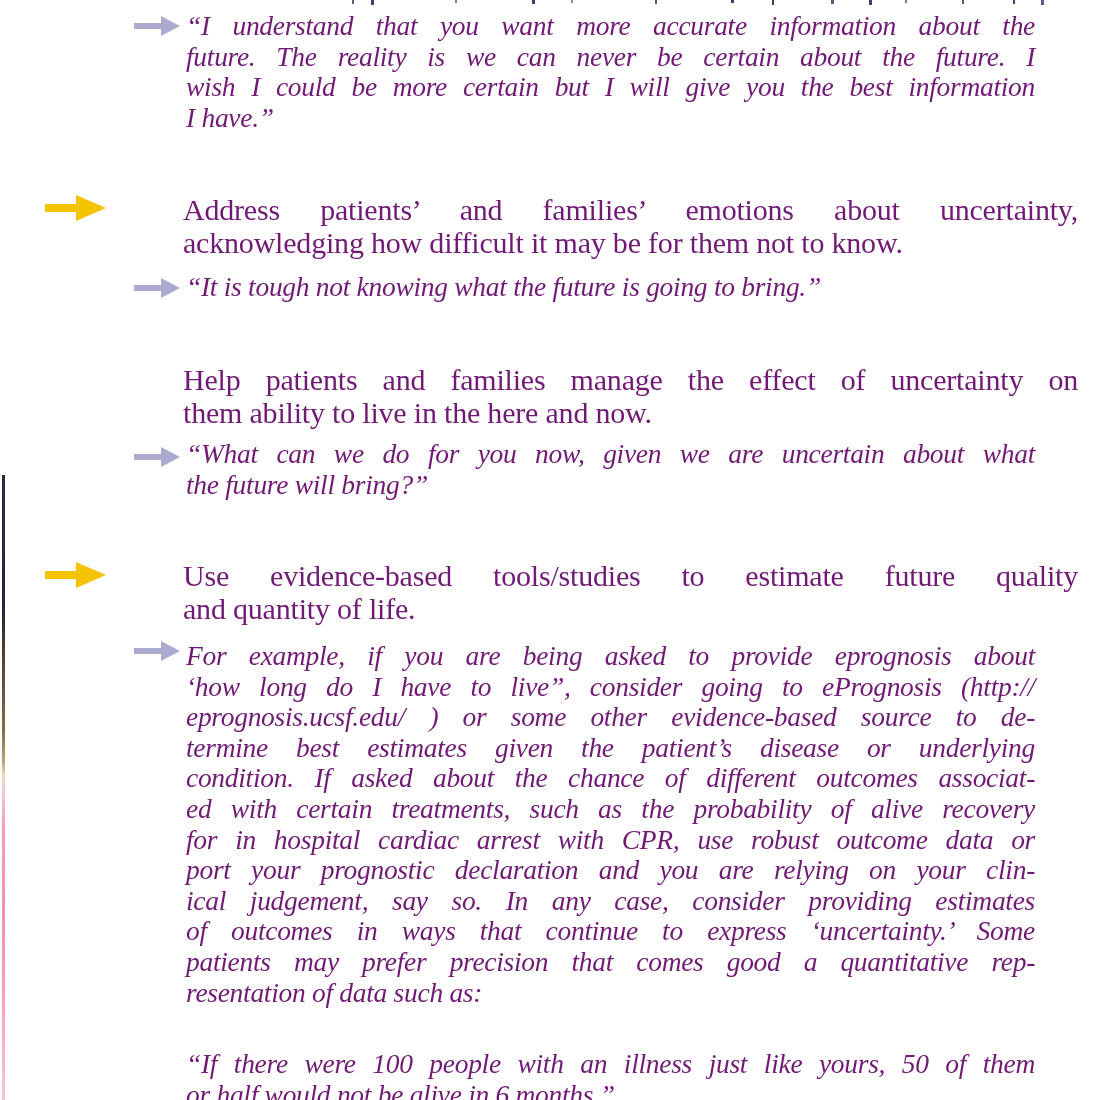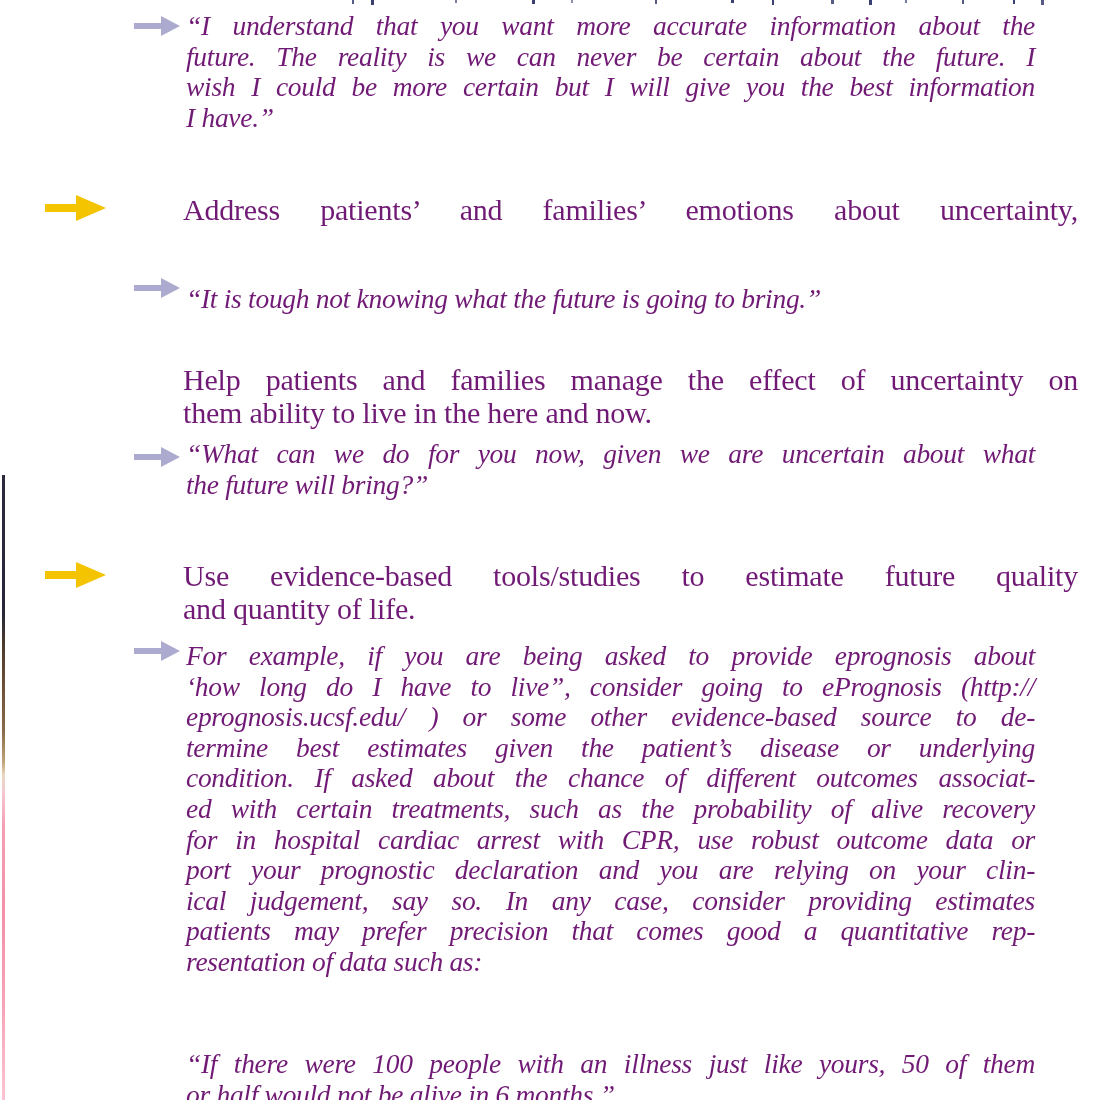--- a/index.html
+++ b/index.html
@@ -62,26 +62,27 @@
     <div class="line">future. The reality is we can never be certain about the future. I</div>
     <div class="line">wish I could be more certain but I will give you the best information</div>
     <div class="line last">I have.”</div>
   </section>
 
   <svg class="arrow" style="left:45px;top:194px" width="62" height="28" viewBox="0 0 62 28">
     <polygon points="0,10 31,10 31,1 61,14 31,27 31,18 0,18" fill="#f4c400"></polygon>
   </svg>
   <section class="block main" style="top:193px">
     <div class="line">Address patients’ and families’ emotions about uncertainty,</div>
+    <div class="line last">acknowledging how difficult it may be for them not to know.</div>
   </section>
 
   <svg class="arrow" style="left:134px;top:277px" width="47" height="22" viewBox="0 0 47 22">
     <polygon points="0,8 27,8 27,1 46,11 27,21 27,14 0,14" fill="#acabcf"></polygon>
   </svg>
-  <section class="block sub" style="top:284px">
+  <section class="block sub" style="top:272px">
     <div class="line last">“It is tough not knowing what the future is going to bring.”</div>
   </section>
 
   <section class="block main" style="top:363px">
     <div class="line">Help patients and families manage the effect of uncertainty on</div>
     <div class="line last">them ability to live in the here and now.</div>
   </section>
 
   <svg class="arrow" style="left:134px;top:446px" width="47" height="22" viewBox="0 0 47 22">
     <polygon points="0,8 27,8 27,1 46,11 27,21 27,14 0,14" fill="#acabcf"></polygon>
@@ -105,20 +106,21 @@
   <section class="block sub" style="top:641px">
     <div class="line">For example, if you are being asked to provide eprognosis about</div>
     <div class="line">‘how long do I have to live”, consider going to ePrognosis (http://</div>
     <div class="line">eprognosis.ucsf.edu/ ) or some other evidence-based source to de-</div>
     <div class="line">termine best estimates given the patient’s disease or underlying</div>
     <div class="line">condition. If asked about the chance of different outcomes associat-</div>
     <div class="line">ed with certain treatments, such as the probability of alive recovery</div>
     <div class="line">for in hospital cardiac arrest with CPR, use robust outcome data or</div>
     <div class="line">port your prognostic declaration and you are relying on your clin-</div>
     <div class="line">ical judgement, say so. In any case, consider providing estimates</div>
+    <div class="line">of outcomes in ways that continue to express ‘uncertainty.’ Some</div>
     <div class="line">patients may prefer precision that comes good a quantitative rep-</div>
     <div class="line last">resentation of data such as:</div>
   </section>
 
   <section class="block sub" style="top:1049px">
     <div class="line">“If there were 100 people with an illness just like yours, 50 of them</div>
     <div class="line last">or half would not be alive in 6 months.”</div>
   </section>
 
 </div>

